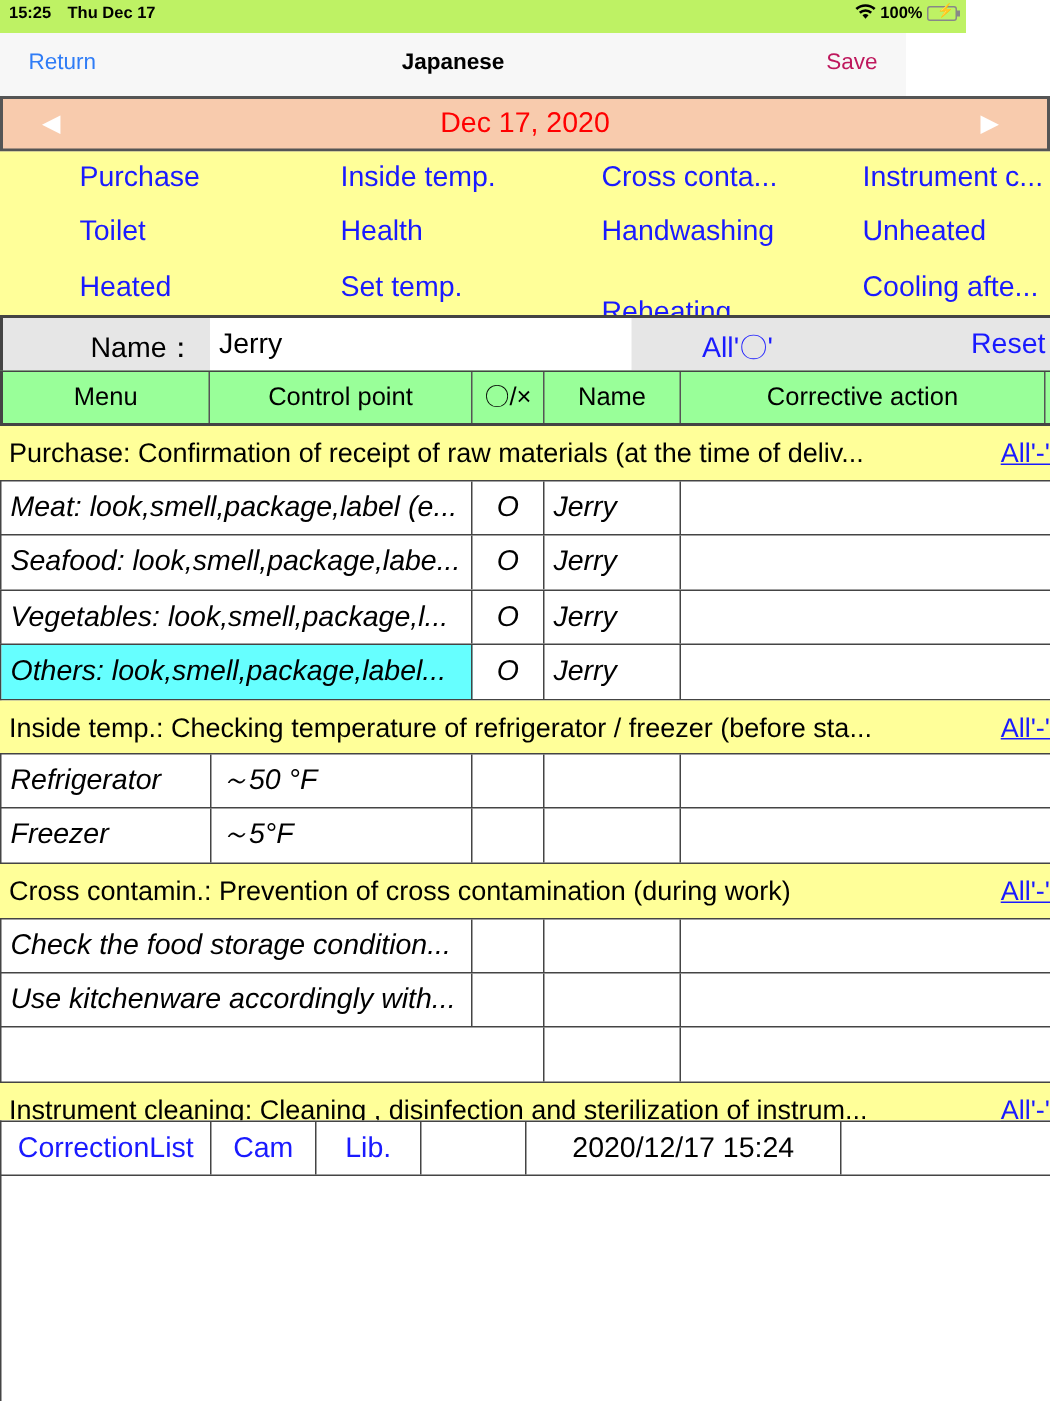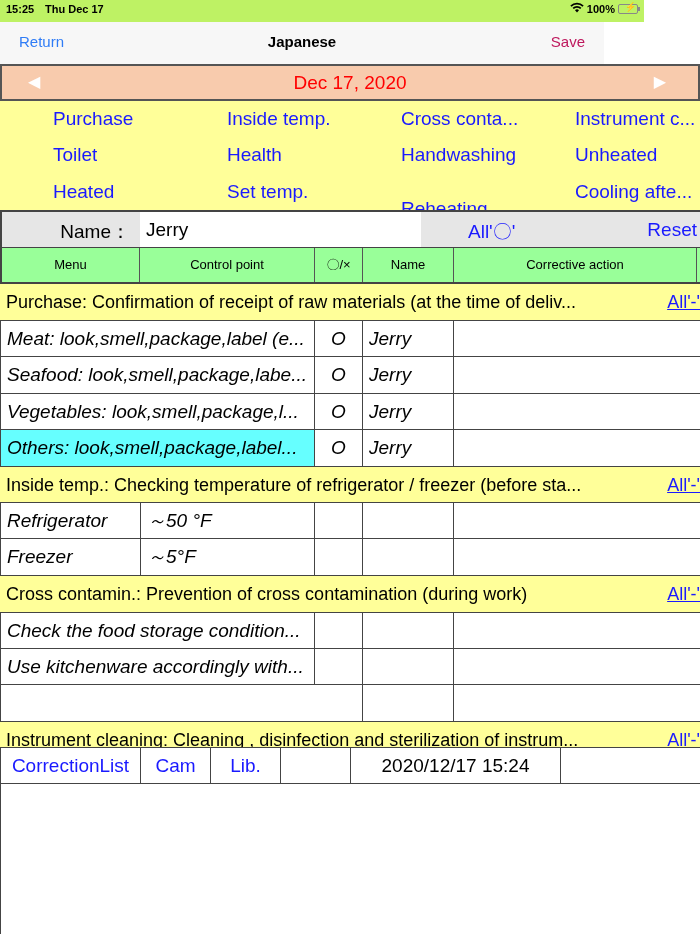--- a/index.html
+++ b/index.html
@@ -29,21 +29,21 @@
   .menugrid { position: absolute; left: 0; top: 101px; width: 700px; height: 109px; background: #ffff99; }
   .menugrid .item { position: absolute; font-size: 19px; color: #1a1aff; white-space: nowrap; overflow: hidden; cursor: pointer; }
 
   .namebar { position: absolute; left: 0; top: 210px; width: 700px; height: 37px; background: #e6e6e6; border-top: 2px solid #444; border-left: 2px solid #444; }
   .namebar .label { position: absolute; left: 0; width: 138px; top: 7px; text-align: right; font-size: 19px; padding-right: 10px; }
   .namebar .input { position: absolute; left: 138px; top: 0; width: 281px; height: 35px; background: #fff; font-size: 19px; padding: 7px 6px; border: none; }
   .namebar .allo { position: absolute; left: 466px; top: 7px; font-size: 19px; color: #1a1aff; cursor: pointer; }
   .namebar .reset { position: absolute; right: 3px; top: 7px; font-size: 19px; color: #1a1aff; cursor: pointer; }
 
   .header { position: absolute; left: 0; top: 247px; width: 700px; height: 37px; background: #99ff99; border-top: 1px solid #444; border-bottom: 2px solid #444; border-left: 2px solid #444; display: flex; }
-  .header div { font-size: 13px; text-align: center; line-height: 34px; border-right: 1px solid #555; }
+  .header div { font-size: 17px; text-align: center; line-height: 34px; border-right: 1px solid #555; }
 
   .section { position: absolute; left: 0; width: 700px; height: 37px; background: #ffff99; }
   .section .title { position: absolute; left: 6px; top: 8px; font-size: 18px; white-space: nowrap; }
   .section .all { position: absolute; right: 0; top: 8px; font-size: 18px; color: #1a1aff; cursor: pointer; text-decoration: underline; }
 
   .row { position: absolute; left: 0; width: 700px; height: 37px; background: #fff; border-left: 1px solid #444; border-top: 1px solid #444; font-style: italic; }
   .row .c { position: absolute; top: 0; height: 36px; border-right: 1px solid #444; font-size: 19px; line-height: 36px; white-space: nowrap; overflow: hidden; padding-left: 6px; }
   .row .c.circ { text-align: center; padding-left: 0; }
   .row.last { border-bottom: 1px solid #444; }
   .cyan { background: #66ffff; }

